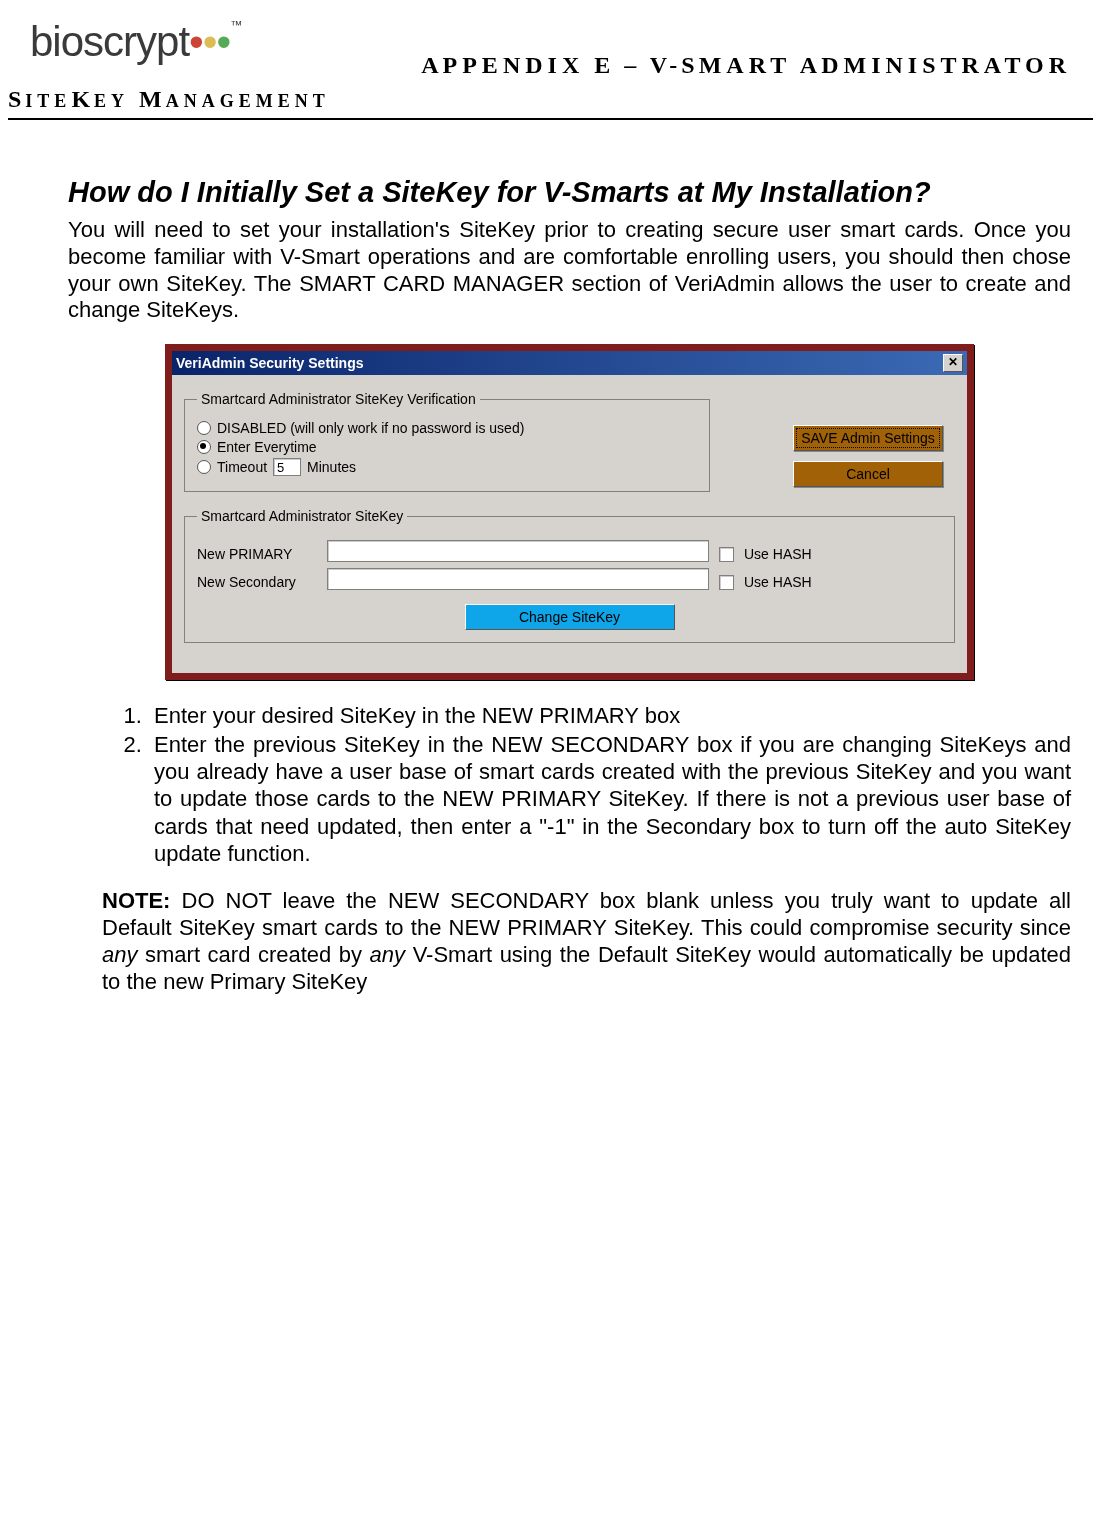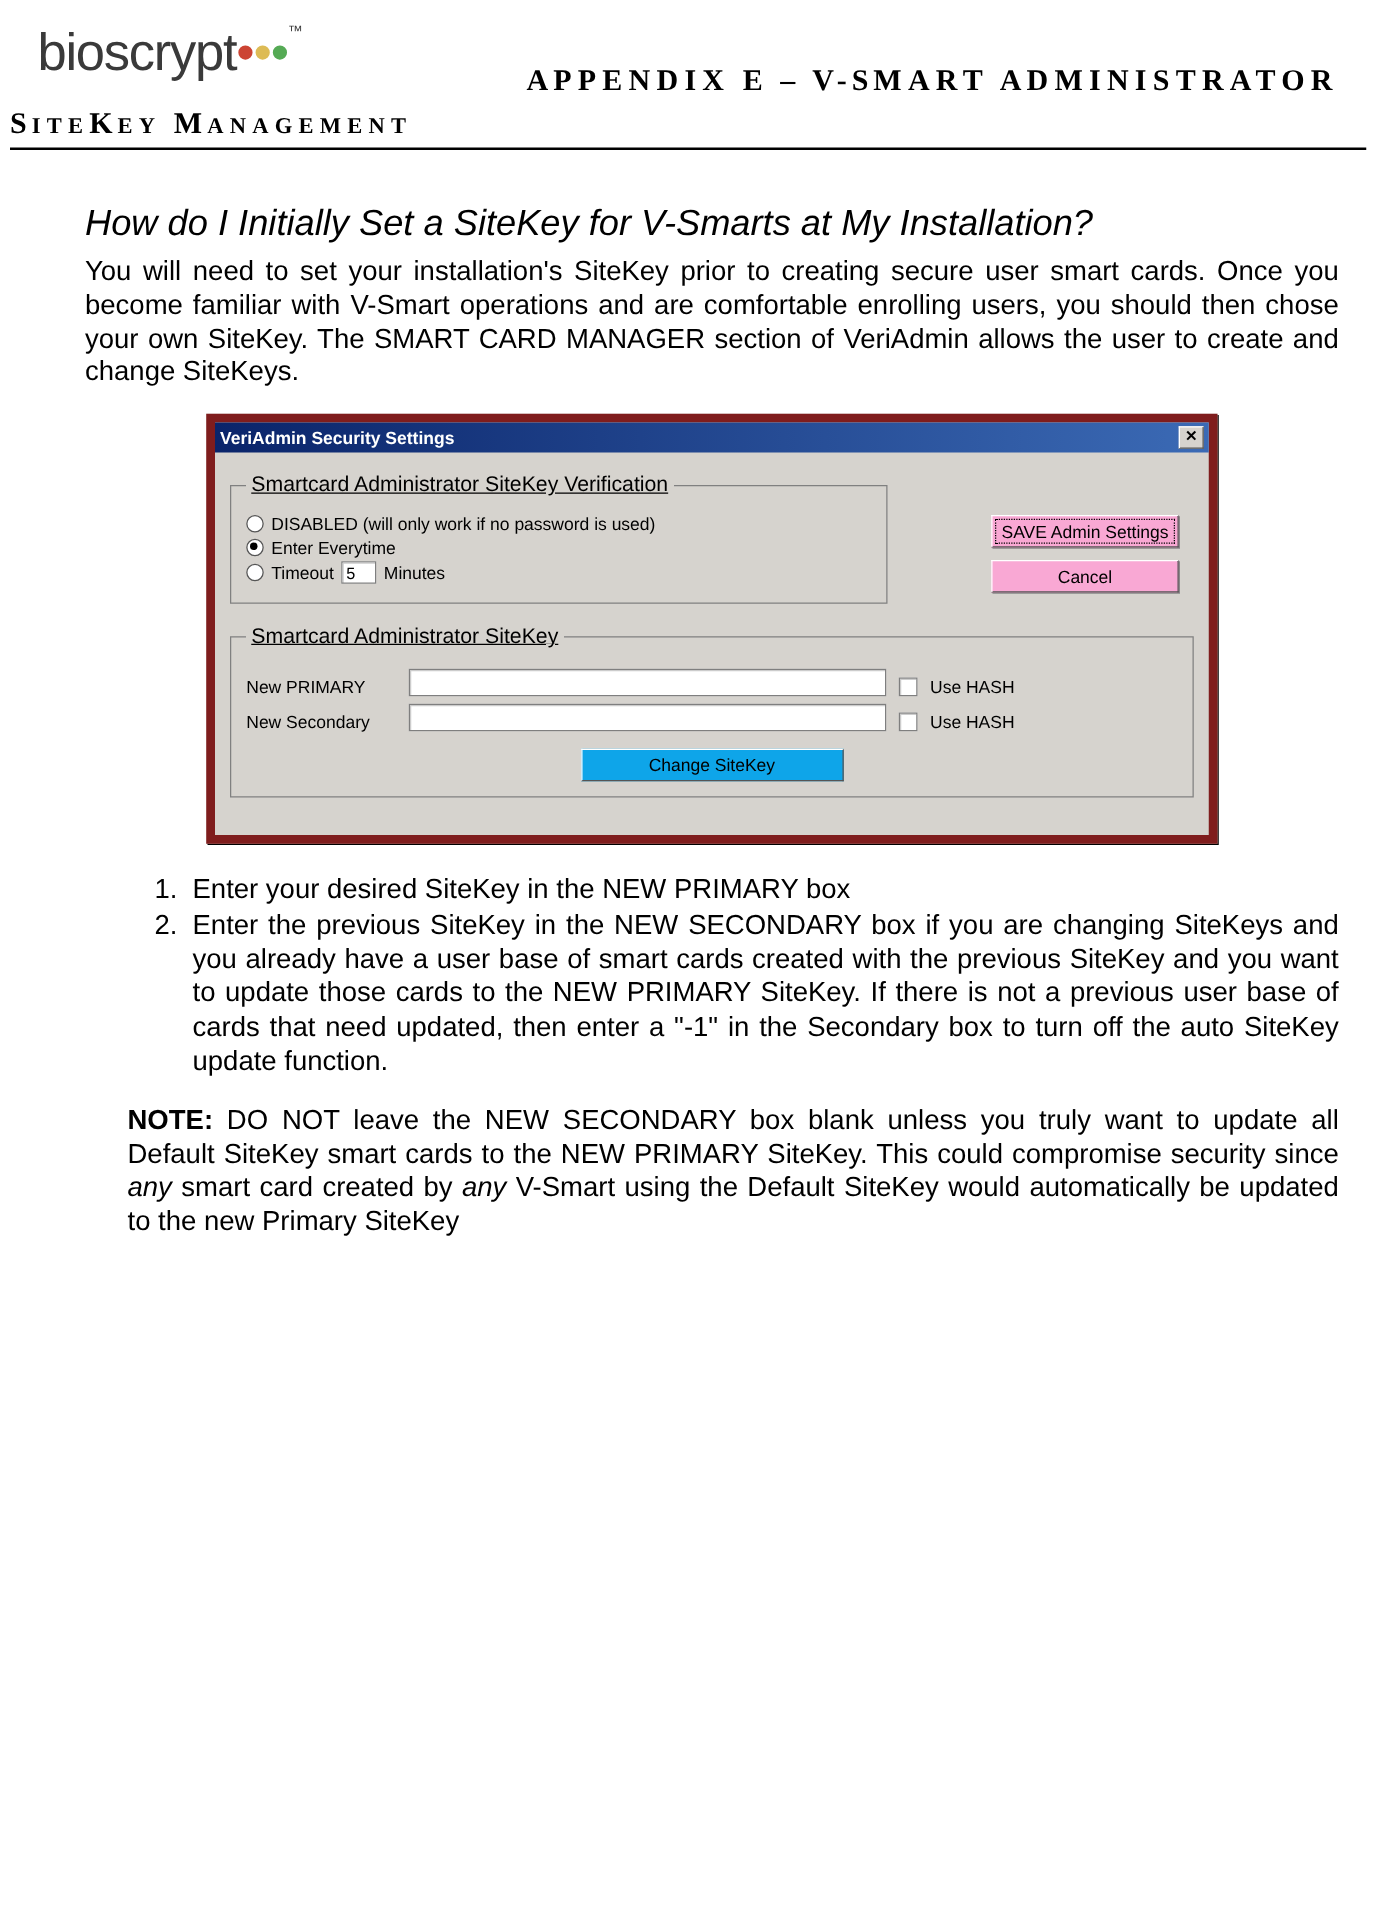--- a/index.html
+++ b/index.html
@@ -58,23 +58,23 @@
   }
   .content {
     position: absolute;
     top: 160px;
     left: 68px;
     right: 30px;
   }
   h2.section-head {
     font-family: Arial, sans-serif;
     font-style: italic;
-    font-weight: normal;
+    font-weight: bold;
     font-size: 29px;
-    margin: 3px 0 8px 0;
+    margin: 16px 0 8px 0;
   }
   p.intro {
     font-family: Arial, sans-serif;
     font-size: 22px;
     margin: 0 0 20px 0;
     text-align: justify;
     line-height: 1.22;
   }
   .dialog-wrap {
     display:flex;
@@ -113,41 +113,40 @@
   fieldset.win {
     border: 1px solid #808080;
     border-radius: 0;
     margin: 6px 0 16px 0;
     padding: 10px 12px 12px 12px;
     position: relative;
   }
   fieldset.win legend {
     padding: 0 4px;
     color: #000;
-    font-size: 17px;
-    text-decoration: underline;
+    font-size: 14px;
   }
   .radio-row { display:flex; align-items:center; gap:6px; margin: 3px 0; font-size:14px; }
   .radio { width:12px; height:12px; border-radius:50%; border:1px solid #555; background:#fff; position:relative; display:inline-block;}
   .radio.checked::after { content:""; position:absolute; left:2px; top:2px; width:6px; height:6px; border-radius:50%; background:#000;}
   .timeout-input {
     width: 28px; height:18px; border:1px solid #7f7f7f; background:#fff; font-size:13px; padding:0 3px; box-sizing:border-box;
     box-shadow: inset 1px 1px 0 #ccc;
   }
   .right-btns {
     position:absolute;
     right: 24px;
     top: 50px;
     display:flex; flex-direction:column; gap:10px;
   }
   .winbtn {
     width: 150px; height:26px;
     border:1px solid #555;
     border-top-color:#fff; border-left-color:#fff;
-    background:#f9a8d4;
+    background:#a16207;
     font-size:14px;
     box-shadow: 1px 1px 0 #888;
   }
   .winbtn.focused {
     outline: 1px dotted #000;
     outline-offset: -4px;
   }
   .sitekey-row { display:flex; align-items:flex-end; gap:10px; margin:6px 0;}
   .sitekey-row label { width:120px; font-size:14px;}
   .textfield {

